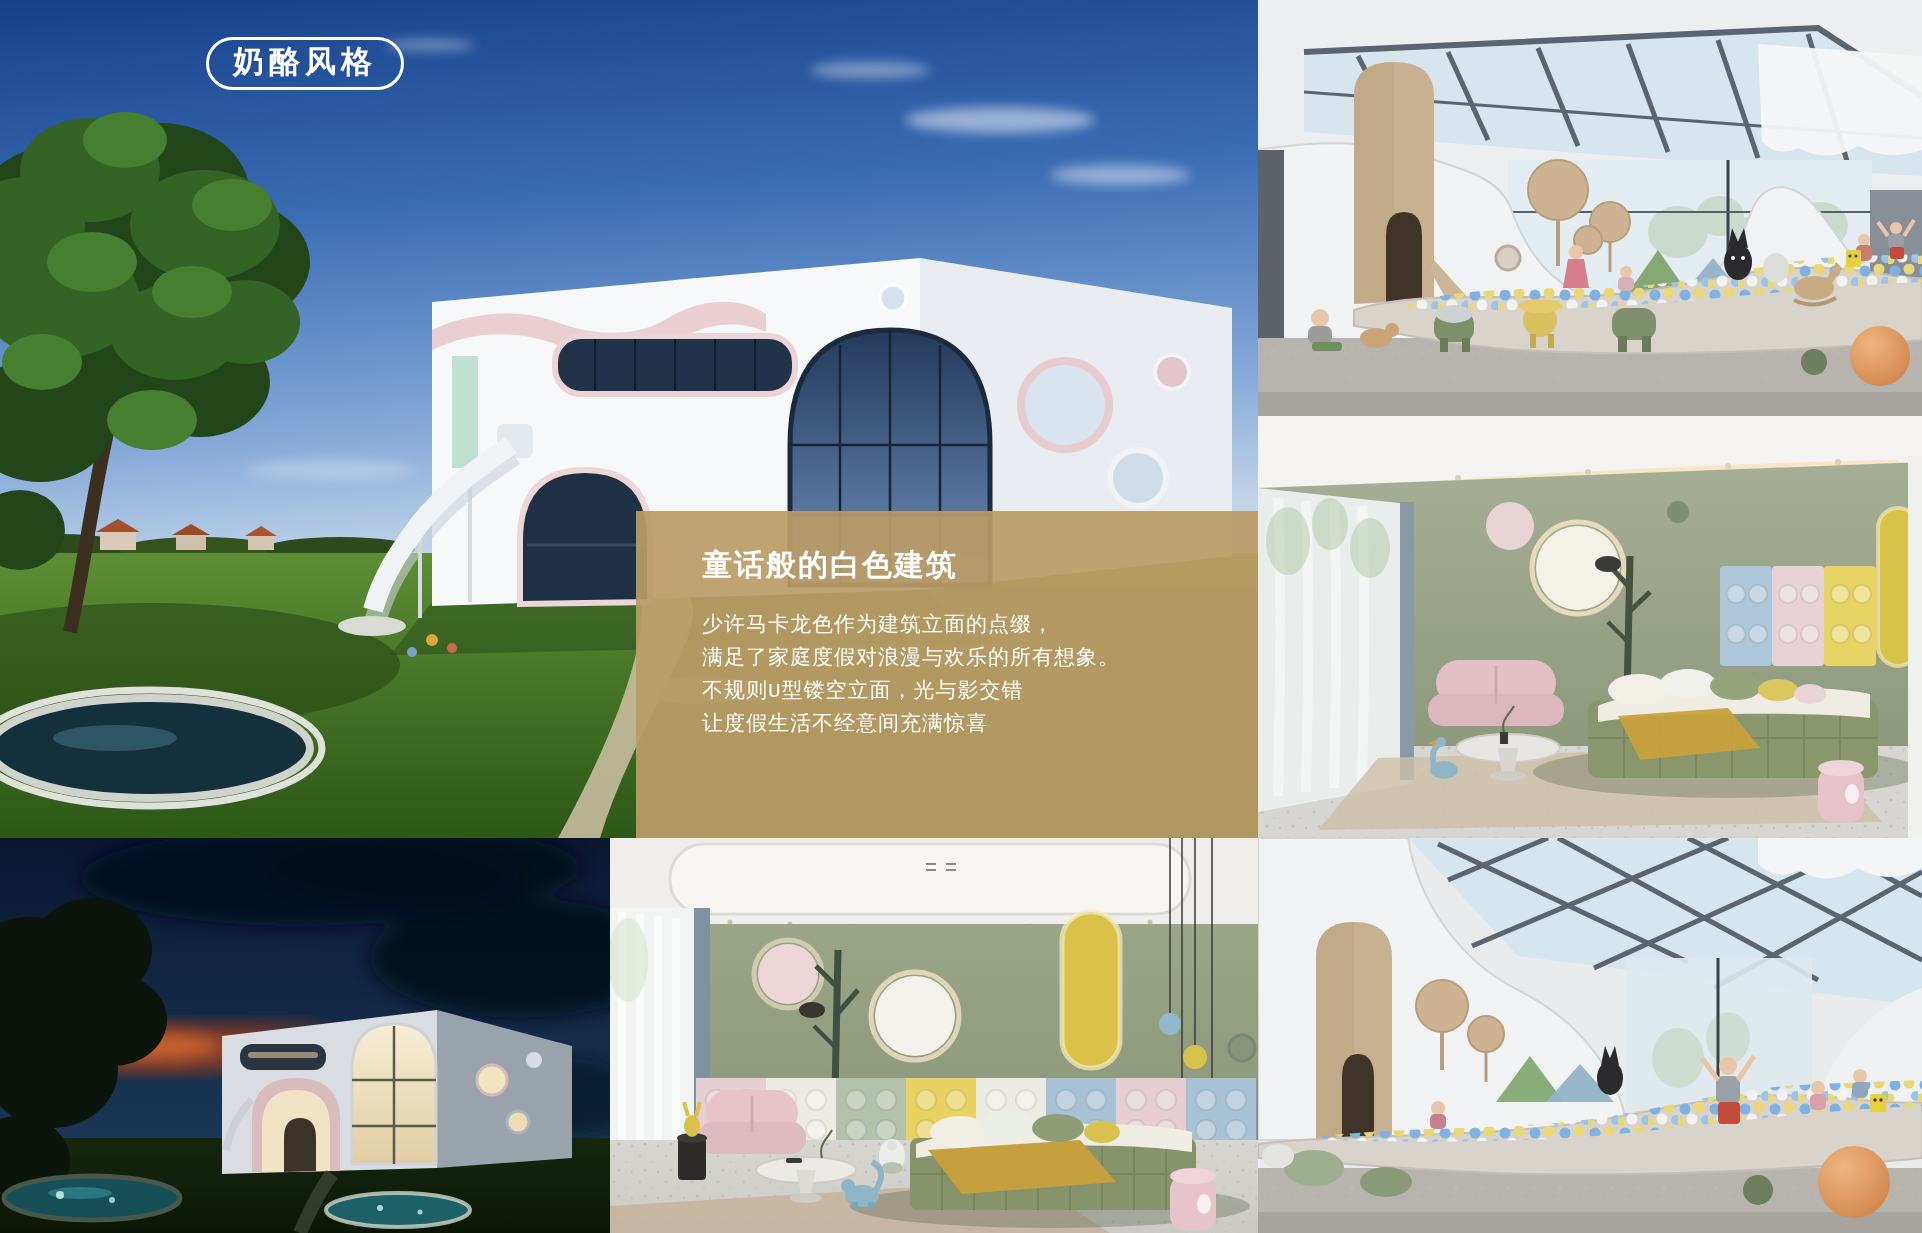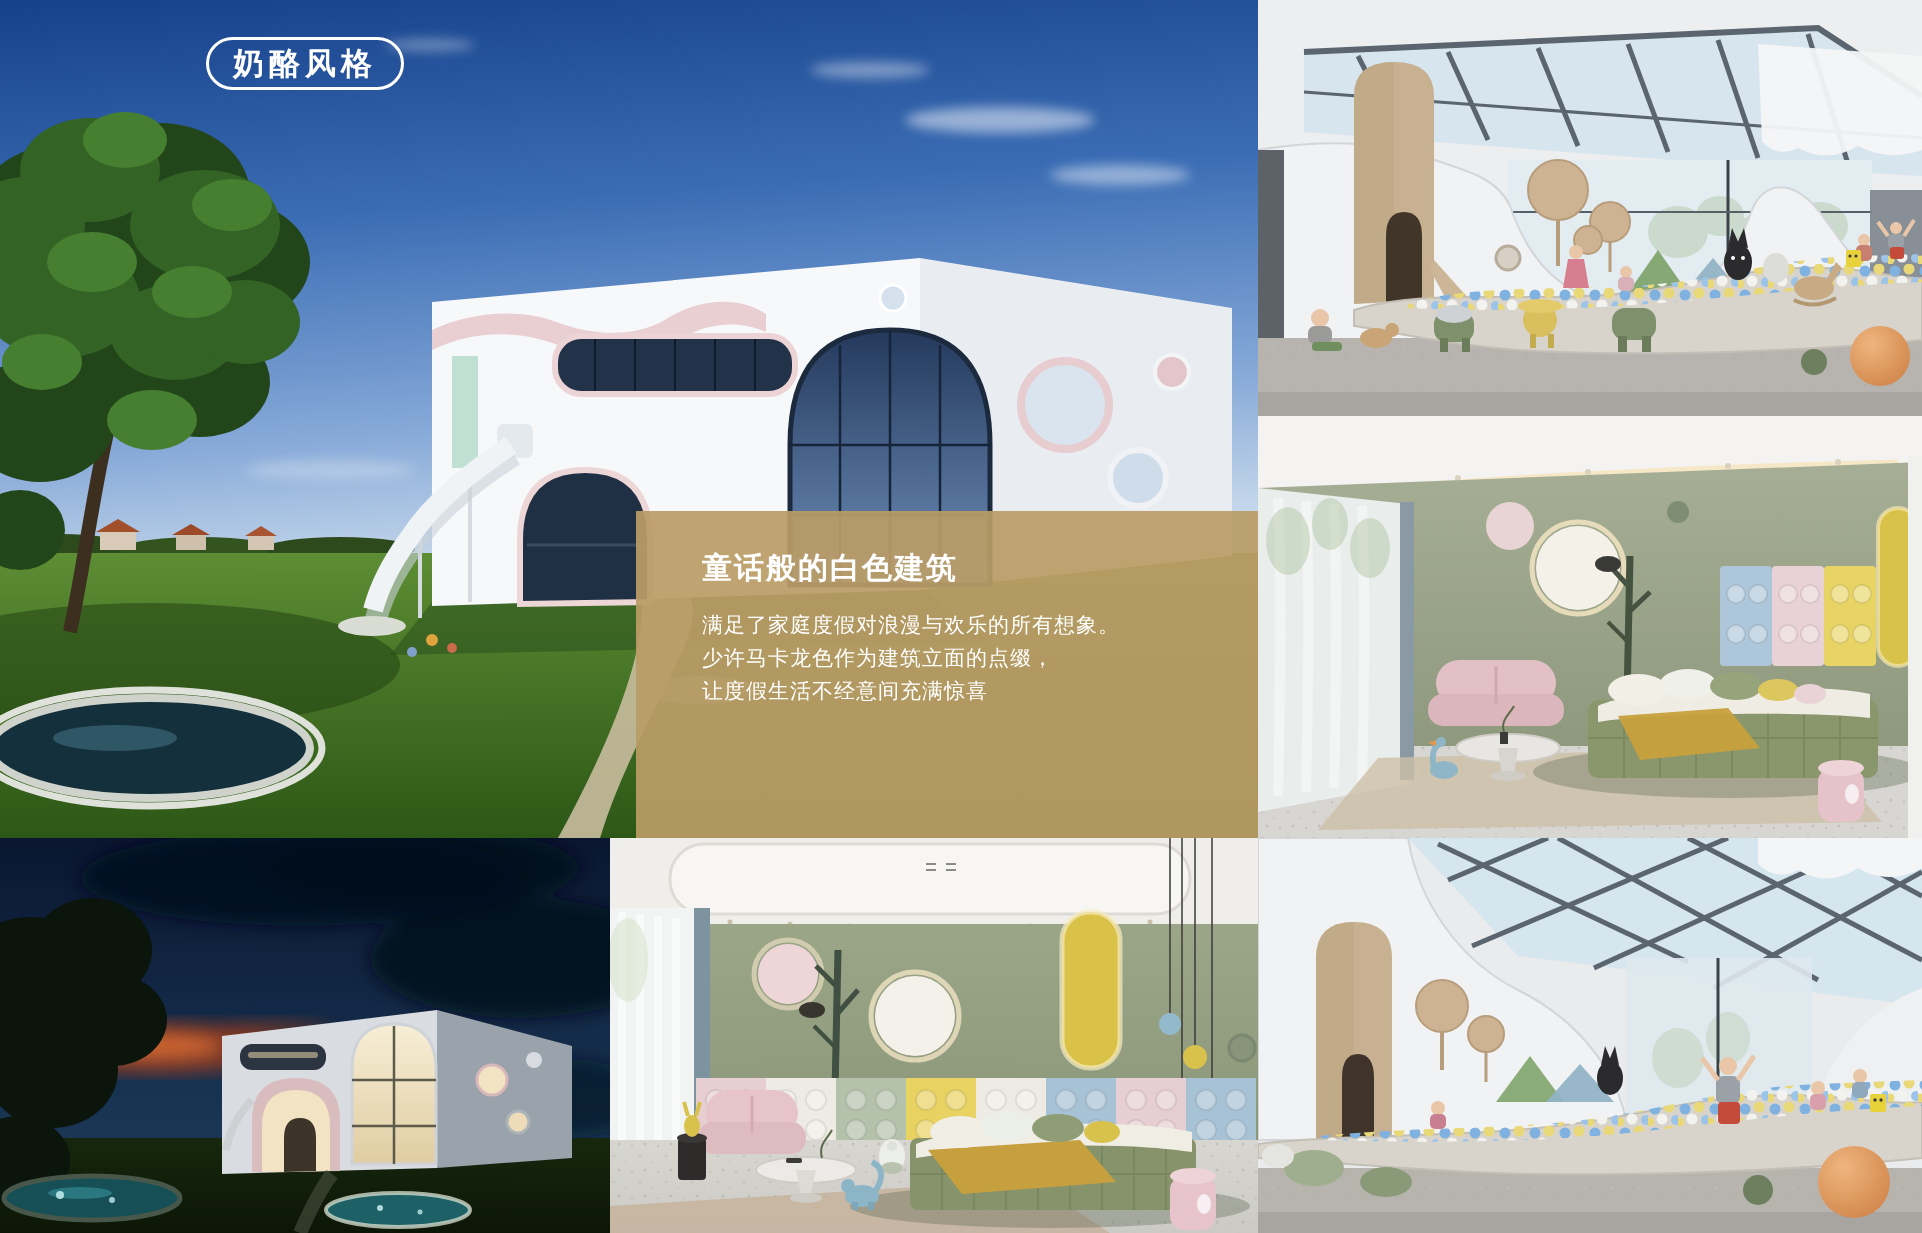--- a/index.html
+++ b/index.html
@@ -1,17 +1,17 @@
 <!DOCTYPE html>
 <html><head>
 <meta charset="utf-8">
 <style>
   html,body{margin:0;padding:0;background:#0b0b0b;}
   .canvas{position:relative;width:1922px;height:1233px;overflow:hidden;background:#c2410c;
-          font-family:Liberation Serif, serif;}
+          font-family:Liberation Mono, monospace;}
   .panel{position:absolute;overflow:hidden;}
   .panel svg{display:block;width:100%;height:100%;}
   #p-main{left:0;top:0;width:1258px;height:838px;}
   #p-tr{left:1258px;top:0;width:664px;height:416px;}
   #p-mr{left:1258px;top:416px;width:664px;height:422px;}
   #p-bl{left:0;top:838px;width:610px;height:395px;}
   #p-bm{left:610px;top:838px;width:648px;height:395px;}
   #p-br{left:1258px;top:838px;width:664px;height:395px;}
   .badge{position:absolute;left:206px;top:37px;z-index:6;border:3px solid #fff;border-radius:30px;
          padding:5px 24px;color:#fff;font-weight:bold;font-size:31px;letter-spacing:5px;line-height:1.2;}
@@ -707,19 +707,20 @@
 
   <div class="badge">
     <span>奶酪风格</span>
   </div>
 
   <div class="overlay">
     <h1>
       <span>童话般的白色建筑</span><br>
     </h1>
     <div class="body">
+      <p>少许马卡龙色作为建筑立面的点缀，</p>
       <p>满足了家庭度假对浪漫与欢乐的所有想象。</p>
-      <p>少许马卡龙色作为建筑立面的点缀，</p>
+      <p>不规则U型镂空立面，光与影交错</p>
       <p>让度假生活不经意间充满惊喜</p>
     </div>
   </div>
 
 </div>
 
 </body></html>

